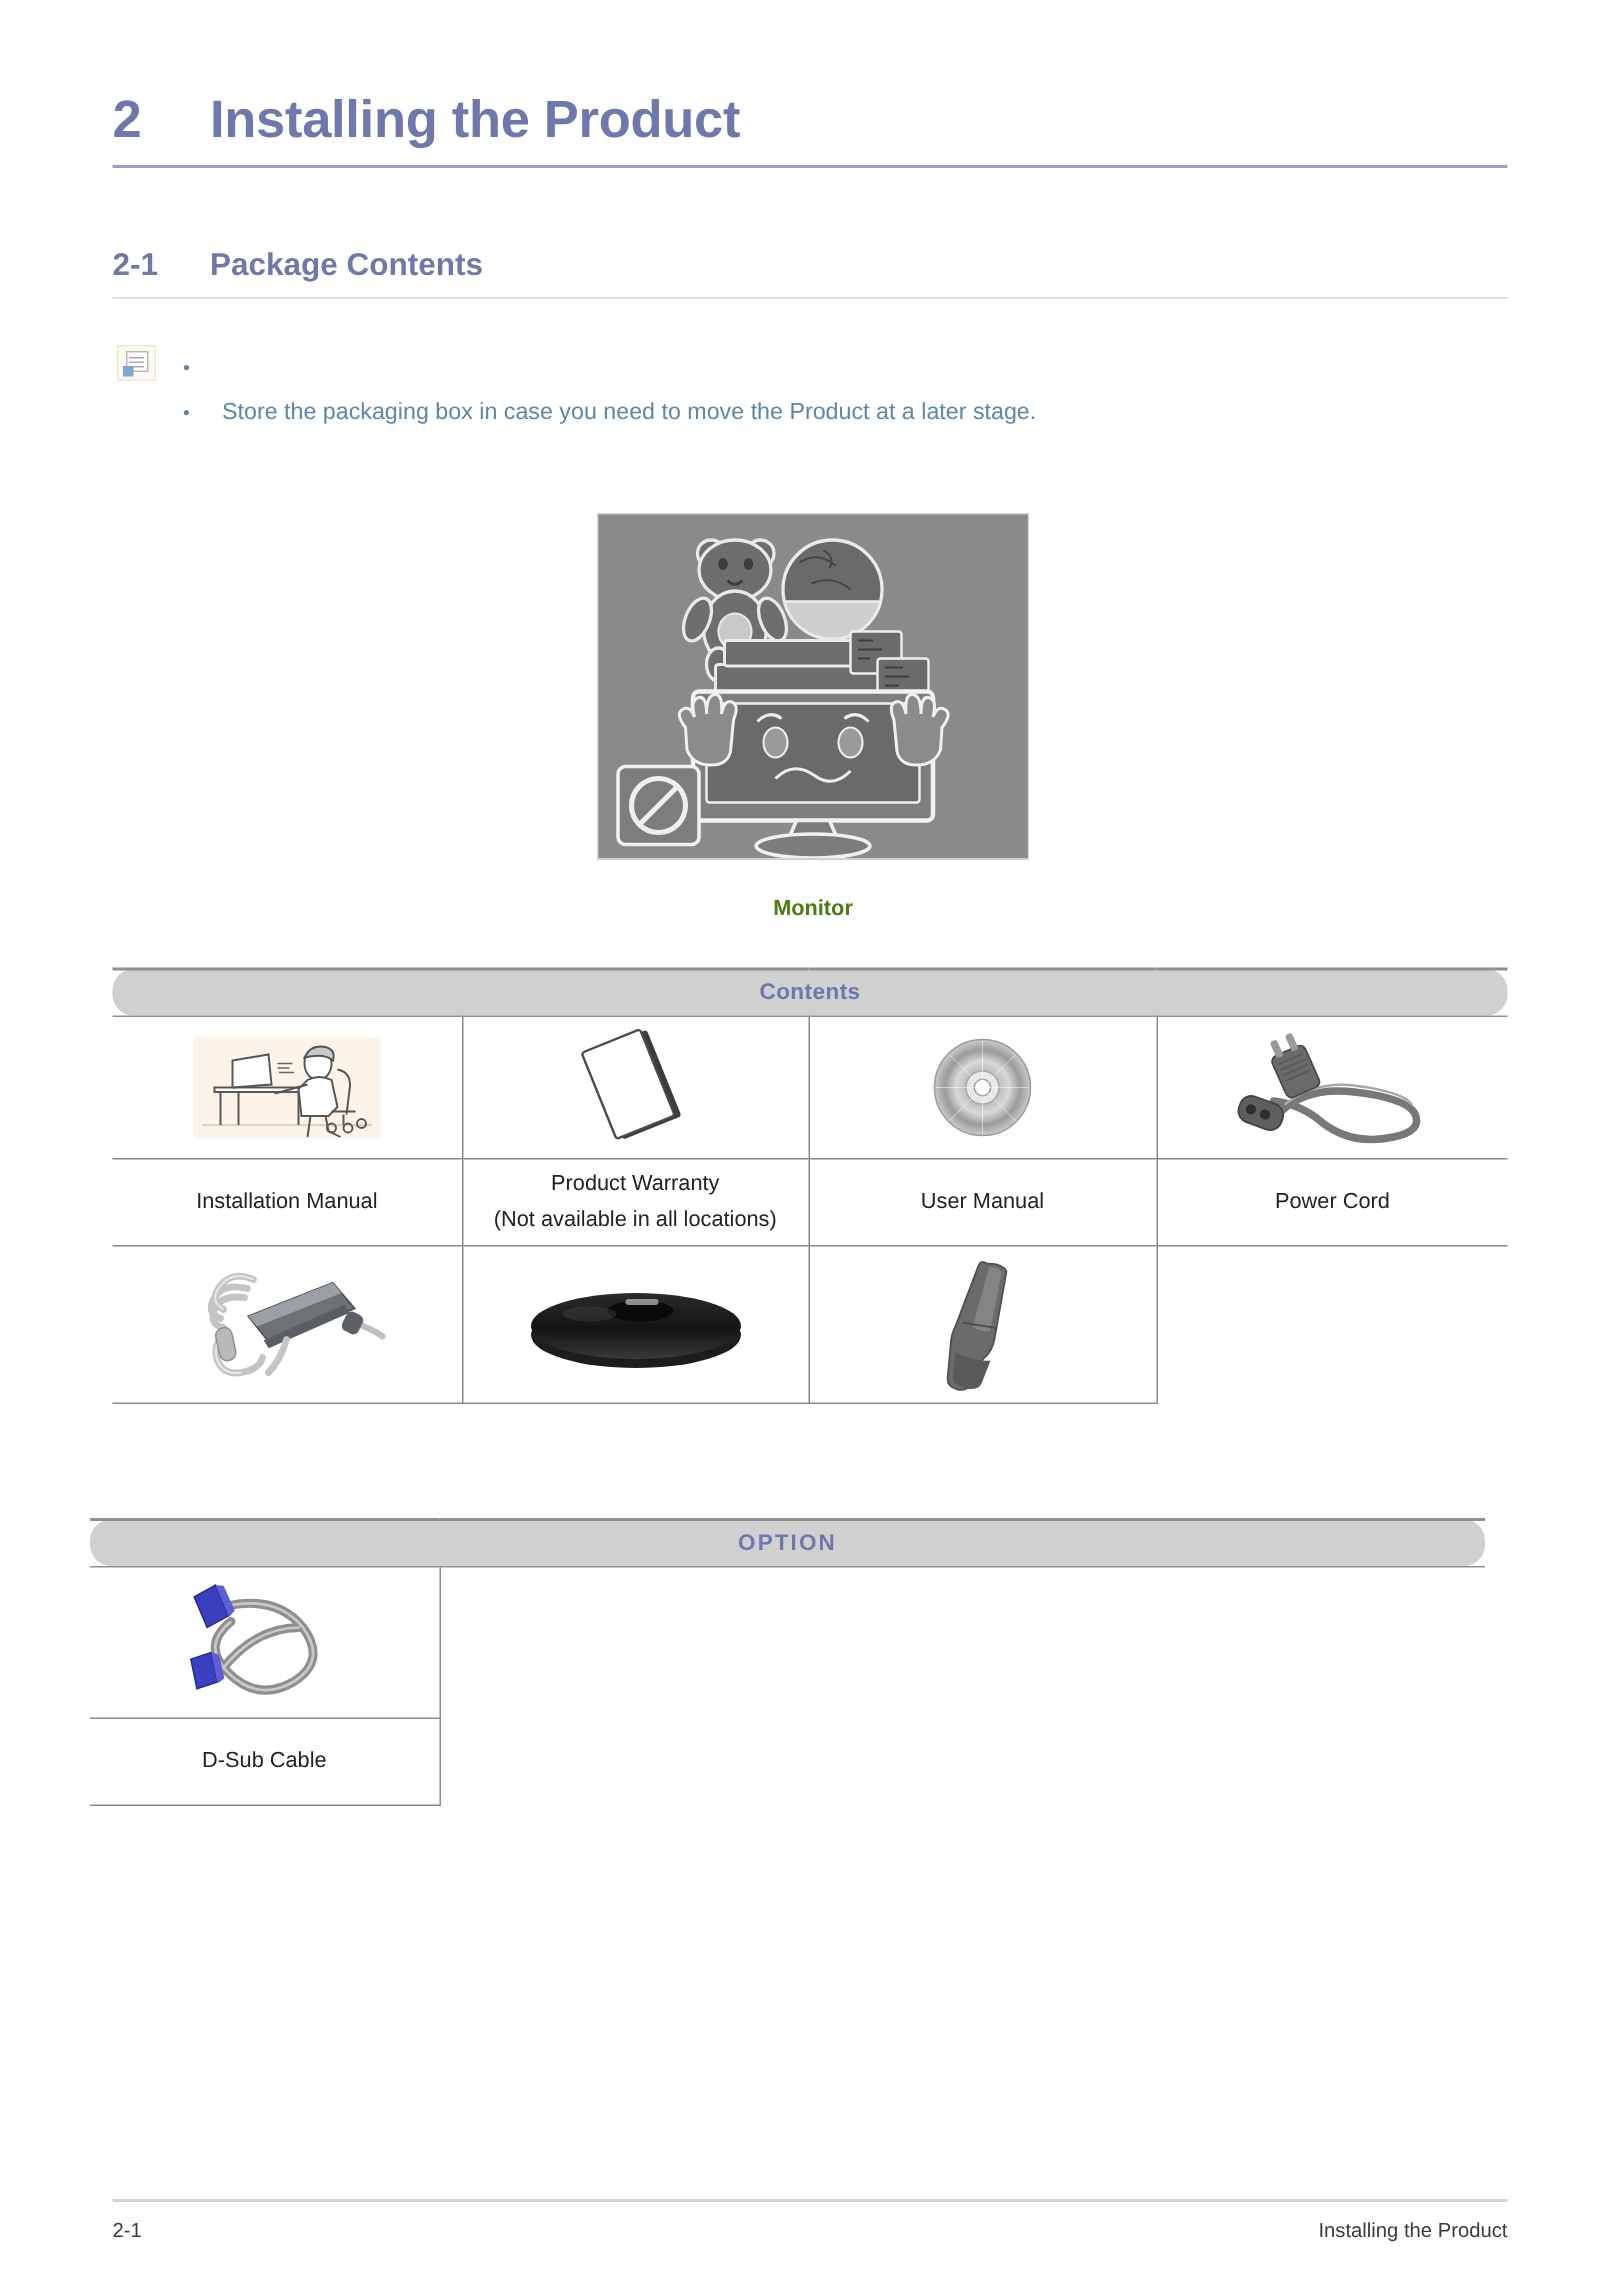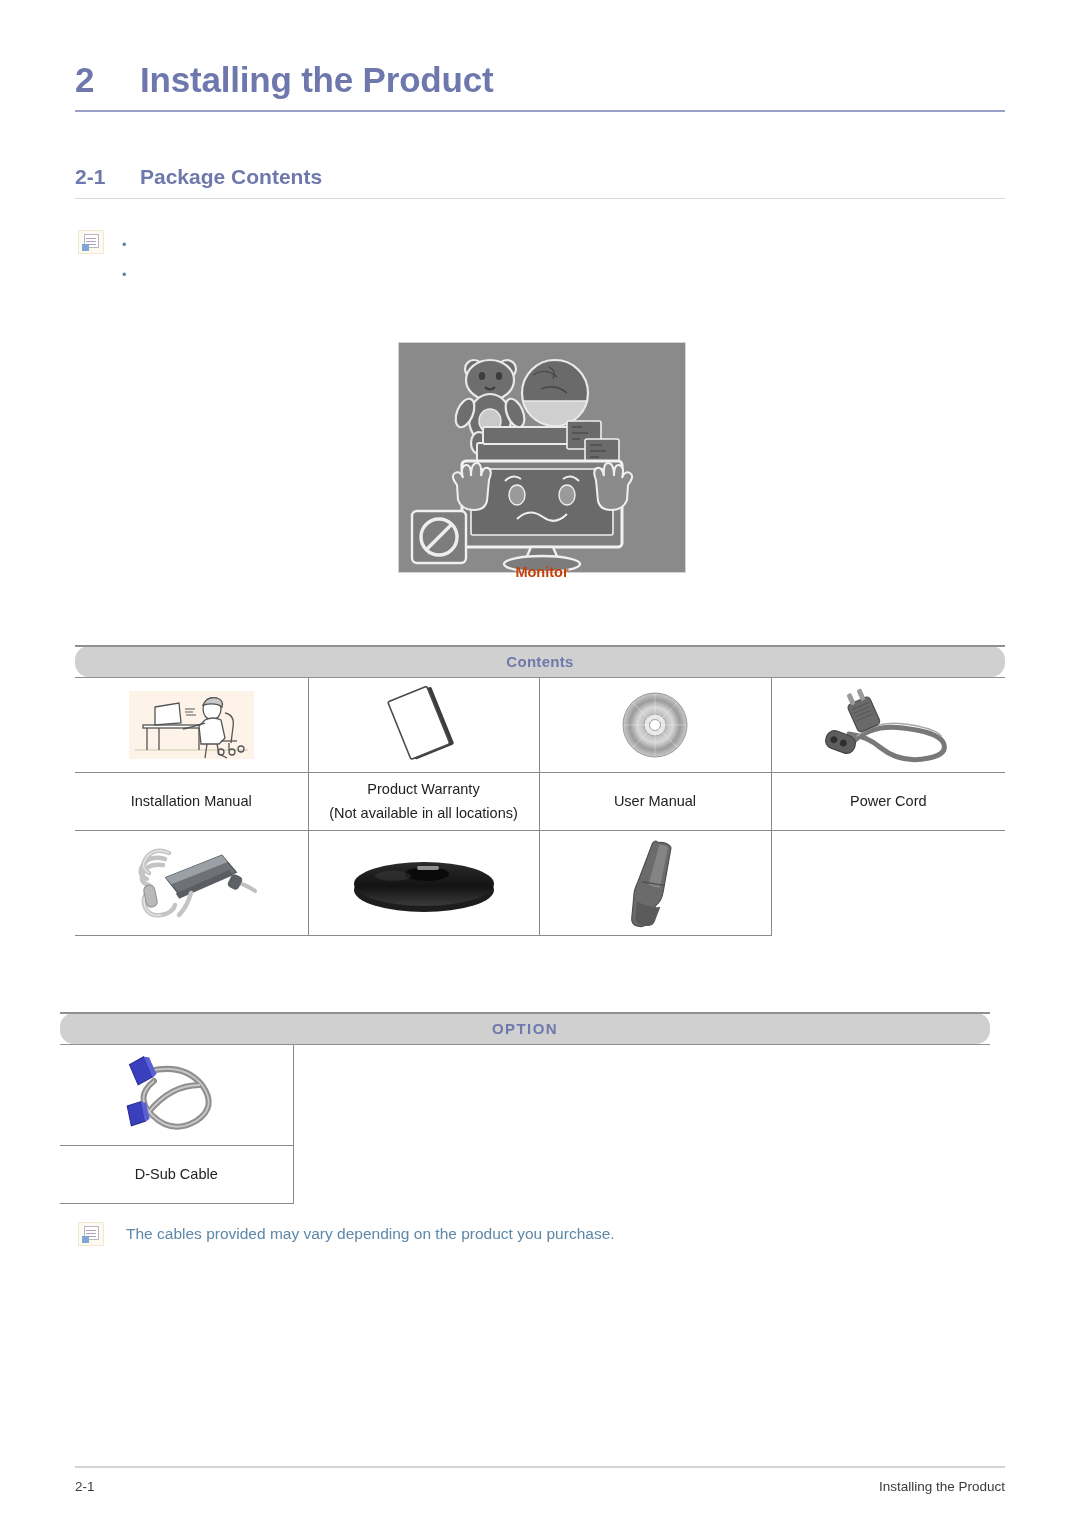--- a/index.html
+++ b/index.html
@@ -125,26 +125,26 @@
     top: 342px;
     width: 288px;
     height: 231px;
     background: #8a8a8a;
     border: 1px solid #d3d3d3;
     overflow: hidden;
   }
   .hero-caption {
     position: absolute;
     left: 398px;
-    top: 564px;
+    top: 598px;
     width: 288px;
     text-align: center;
     font-size: 14.5px;
     font-weight: bold;
-    color: #c2410c;
+    color: #4d7c0f;
   }
 
   
   .contents-table {
     position: absolute;
     left: 75px;
     top: 645px;
     width: 930px;
     border-collapse: collapse;
     table-layout: fixed;
@@ -261,20 +261,21 @@
       <span class="nl" style="top:10px;"></span>
       <span class="nl" style="top:13px;"></span>
       <span class="nb"></span>
     </div>
     <div class="note-rows">
       <div class="note-line">
         <span class="note-bullet">•</span>
       </div>
       <div class="note-line">
         <span class="note-bullet">•</span>
+        <span>Store the packaging box in case you need to move the Product at a later stage.</span>
       </div>
     </div>
   </div>
 
   <div class="hero-wrap">
     <svg width="288" height="231" viewBox="0 0 288 231">
       <rect x="0" y="0" width="288" height="231" fill="#8a8a8a"></rect>
 
       <g stroke="#e9e9e9" stroke-width="2.2" fill="#6e6e6e">
         <circle cx="75" cy="26" r="9"></circle>
@@ -579,30 +580,20 @@
         <td class="img-cell lastcol noborder" rowspan="2"></td>
       </tr>
       <tr class="lastrow">
         <td class="lbl-cell">
           <span>D-Sub Cable</span>
         </td>
       </tr>
     </tbody>
   </table>
 
-  <div class="note-bottom flexrow">
-    <div class="note-icon">
-      <span class="np"></span>
-      <span class="nl" style="top:7px;"></span>
-      <span class="nl" style="top:10px;"></span>
-      <span class="nl" style="top:13px;"></span>
-      <span class="nb"></span>
-    </div>
-    <div class="note-text">The cables provided may vary depending on the product you purchase.</div>
-  </div>
 
   <div class="footer">
     <div class="footer-rule"></div>
     <div class="footer-row">
       <span>2-1</span>
       <span>Installing the Product</span>
     </div>
   </div>
 
 </div>

